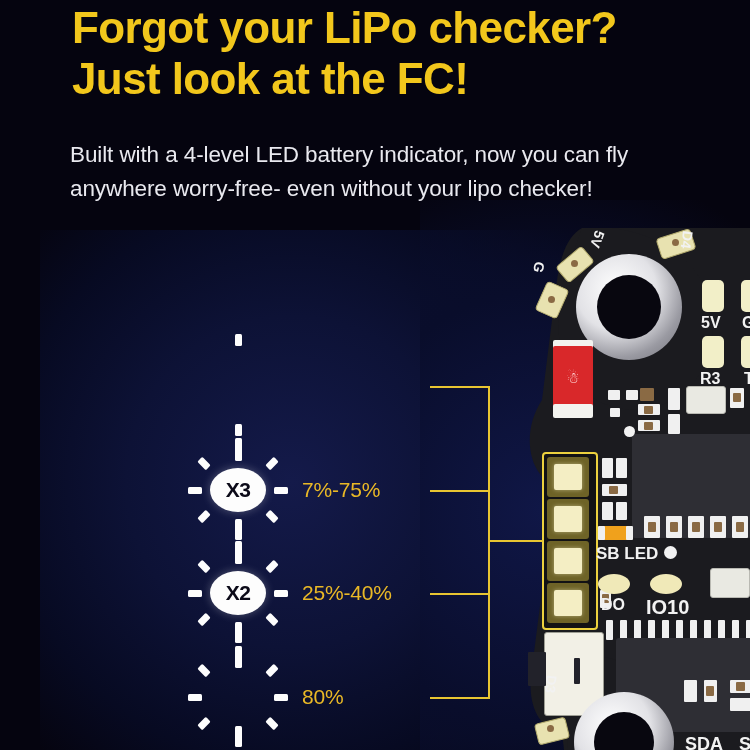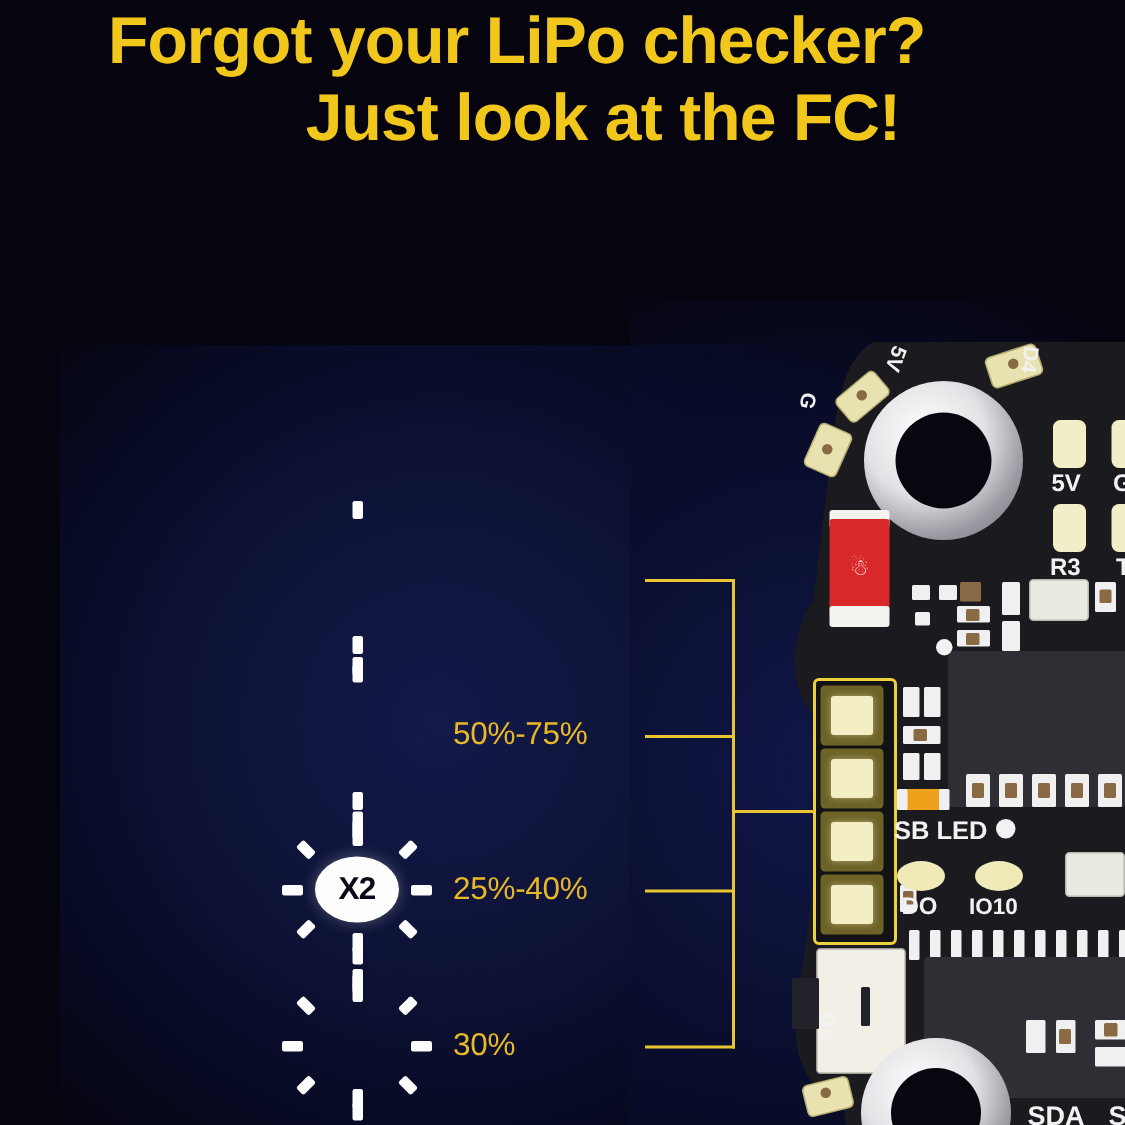--- a/index.html
+++ b/index.html
@@ -23,21 +23,21 @@
     pointer-events:none;
   }
 
   
   .headline{
     position:absolute;left:72px;top:2px;width:660px;
     color:#f2c71c;
     font-size:44px;font-weight:bold;line-height:1.16;
     letter-spacing:-0.6px;
   }
-  .headline .l2{display:block;text-align:center;}
+  .headline .l2{display:block;}
   .subtitle{
     position:absolute;left:70px;top:138px;width:650px;
     color:#e9e9ef;font-size:22.5px;line-height:1.52;font-weight:400;
     letter-spacing:-0.1px;
   }
 
   
   .ledcol{position:absolute;left:0;top:0;width:750px;height:750px;pointer-events:none;}
   .led-node{position:absolute;width:120px;height:104px;margin-left:-60px;margin-top:-52px;}
   .badge{
@@ -105,20 +105,21 @@
 
 <div id="stage">
 
   <div class="glow-navy"></div>
   <div class="glow-navy2"></div>
 
   <div class="headline">
     <span>Forgot your LiPo checker?</span>
     <span class="l2">Just look at the FC!</span>
   </div>
+  <div class="subtitle">Built with a 4-level LED battery indicator, now you can fly anywhere worry-free- even without your lipo checker!</div>
 
   <div class="pcb-wrap">
 
     <svg width="250" height="530" style="position:absolute;left:0;top:0;">
       <path d="M 62 0 L 250 0 L 250 530 L 45 530 L 42 505
                C 10 498 8 462 12 440
                L 30 300 C 34 272 30 258 20 246
                C 6 228 6 196 22 172
                L 36 60 C 40 26 48 8 62 0 Z" fill="#1b1b1f"></path>
       <path d="M 62 0 C 110 -6 168 18 186 62 C 202 104 190 148 156 170
@@ -194,21 +195,21 @@
     <div class="smd" style="left:106px;top:298px;width:7px;height:14px;"></div>
     <div class="smd" style="left:80px;top:362px;width:11px;height:18px;"></div>
     <div class="smd-brn" style="left:82px;top:366px;width:7px;height:9px;"></div>
 
     <div class="pcb-silk" style="left:76px;top:316px;font-size:17px;">SB LED</div>
     <div class="dot-wh" style="left:144px;top:318px;width:13px;height:13px;"></div>
 
     <div class="oval-cream" style="left:78px;top:346px;width:32px;height:20px;"></div>
     <div class="pcb-silk" style="left:81px;top:368px;font-size:16px;">DO</div>
     <div class="oval-cream" style="left:130px;top:346px;width:32px;height:20px;"></div>
-    <div class="pcb-silk" style="left:126px;top:368px;font-size:15px;">IO10</div>
+    <div class="pcb-silk" style="left:126px;top:368px;font-size:20px;">IO10</div>
 
     <div class="btn-wh" style="left:190px;top:340px;width:38px;height:28px;"></div>
 
     <div class="smd" style="left:124px;top:288px;width:16px;height:22px;"></div>
     <div class="smd-brn" style="left:128px;top:294px;width:8px;height:10px;"></div>
     <div class="smd" style="left:146px;top:288px;width:16px;height:22px;"></div>
     <div class="smd-brn" style="left:150px;top:294px;width:8px;height:10px;"></div>
     <div class="smd" style="left:168px;top:288px;width:16px;height:22px;"></div>
     <div class="smd-brn" style="left:172px;top:294px;width:8px;height:10px;"></div>
     <div class="smd" style="left:190px;top:288px;width:16px;height:22px;"></div>
@@ -262,21 +263,32 @@
     <div class="conn h" style="left:488px;top:540px;width:55px;"></div>
   </div>
 
   <div class="ledcol"></div>
 
   <div class="dash-seg" style="left:238px;top:334px;"></div>
   <div class="dash-seg" style="left:238px;top:424px;"></div>
   <div class="dash-seg" style="left:238px;top:443px;"></div>
 
   <div class="dash-seg" style="left:238px;top:438px;"></div>
-  <div class="pct" style="left:302px;top:478px;">50%-75%</div>
+  <div class="led-node" style="left:238px;top:490px;">
+    <div class="ray v" style="margin-top:-42px;"></div>
+    <div class="ray v" style="margin-top:29px;"></div>
+    <div class="ray h" style="margin-left:-50px;"></div>
+    <div class="ray h" style="margin-left:36px;"></div>
+    <div class="ray d" style="margin-left:-40px;margin-top:-30px;transform:rotate(45deg);"></div>
+    <div class="ray d" style="margin-left:28px;margin-top:-30px;transform:rotate(-45deg);"></div>
+    <div class="ray d" style="margin-left:-40px;margin-top:23px;transform:rotate(-45deg);"></div>
+    <div class="ray d" style="margin-left:28px;margin-top:23px;transform:rotate(45deg);"></div>
+    <div class="badge">X3</div>
+  </div>
+  <div class="pct" style="left:302px;top:478px;">7%-75%</div>
   <div class="dash-seg" style="left:238px;top:528px;"></div>
   <div class="dash-seg" style="left:238px;top:547px;"></div>
 
   <div class="dash-seg" style="left:238px;top:541px;"></div>
   <div class="led-node" style="left:238px;top:593px;">
     <div class="ray v" style="margin-top:-42px;"></div>
     <div class="ray v" style="margin-top:29px;"></div>
     <div class="ray h" style="margin-left:-50px;"></div>
     <div class="ray h" style="margin-left:36px;"></div>
     <div class="ray d" style="margin-left:-40px;margin-top:-30px;transform:rotate(45deg);"></div>
@@ -293,16 +305,16 @@
   <div class="led-node" style="left:238px;top:697px;">
     <div class="ray v" style="margin-top:-42px;"></div>
     <div class="ray v" style="margin-top:29px;"></div>
     <div class="ray h" style="margin-left:-50px;"></div>
     <div class="ray h" style="margin-left:36px;"></div>
     <div class="ray d" style="margin-left:-40px;margin-top:-30px;transform:rotate(45deg);"></div>
     <div class="ray d" style="margin-left:28px;margin-top:-30px;transform:rotate(-45deg);"></div>
     <div class="ray d" style="margin-left:-40px;margin-top:23px;transform:rotate(-45deg);"></div>
     <div class="ray d" style="margin-left:28px;margin-top:23px;transform:rotate(45deg);"></div>
   </div>
-  <div class="pct" style="left:302px;top:685px;">30%</div>
+  <div class="pct" style="left:302px;top:685px;">80%</div>
   <div class="dash-seg" style="left:238px;top:735px;"></div>
 
 </div>
 
 </body></html>

